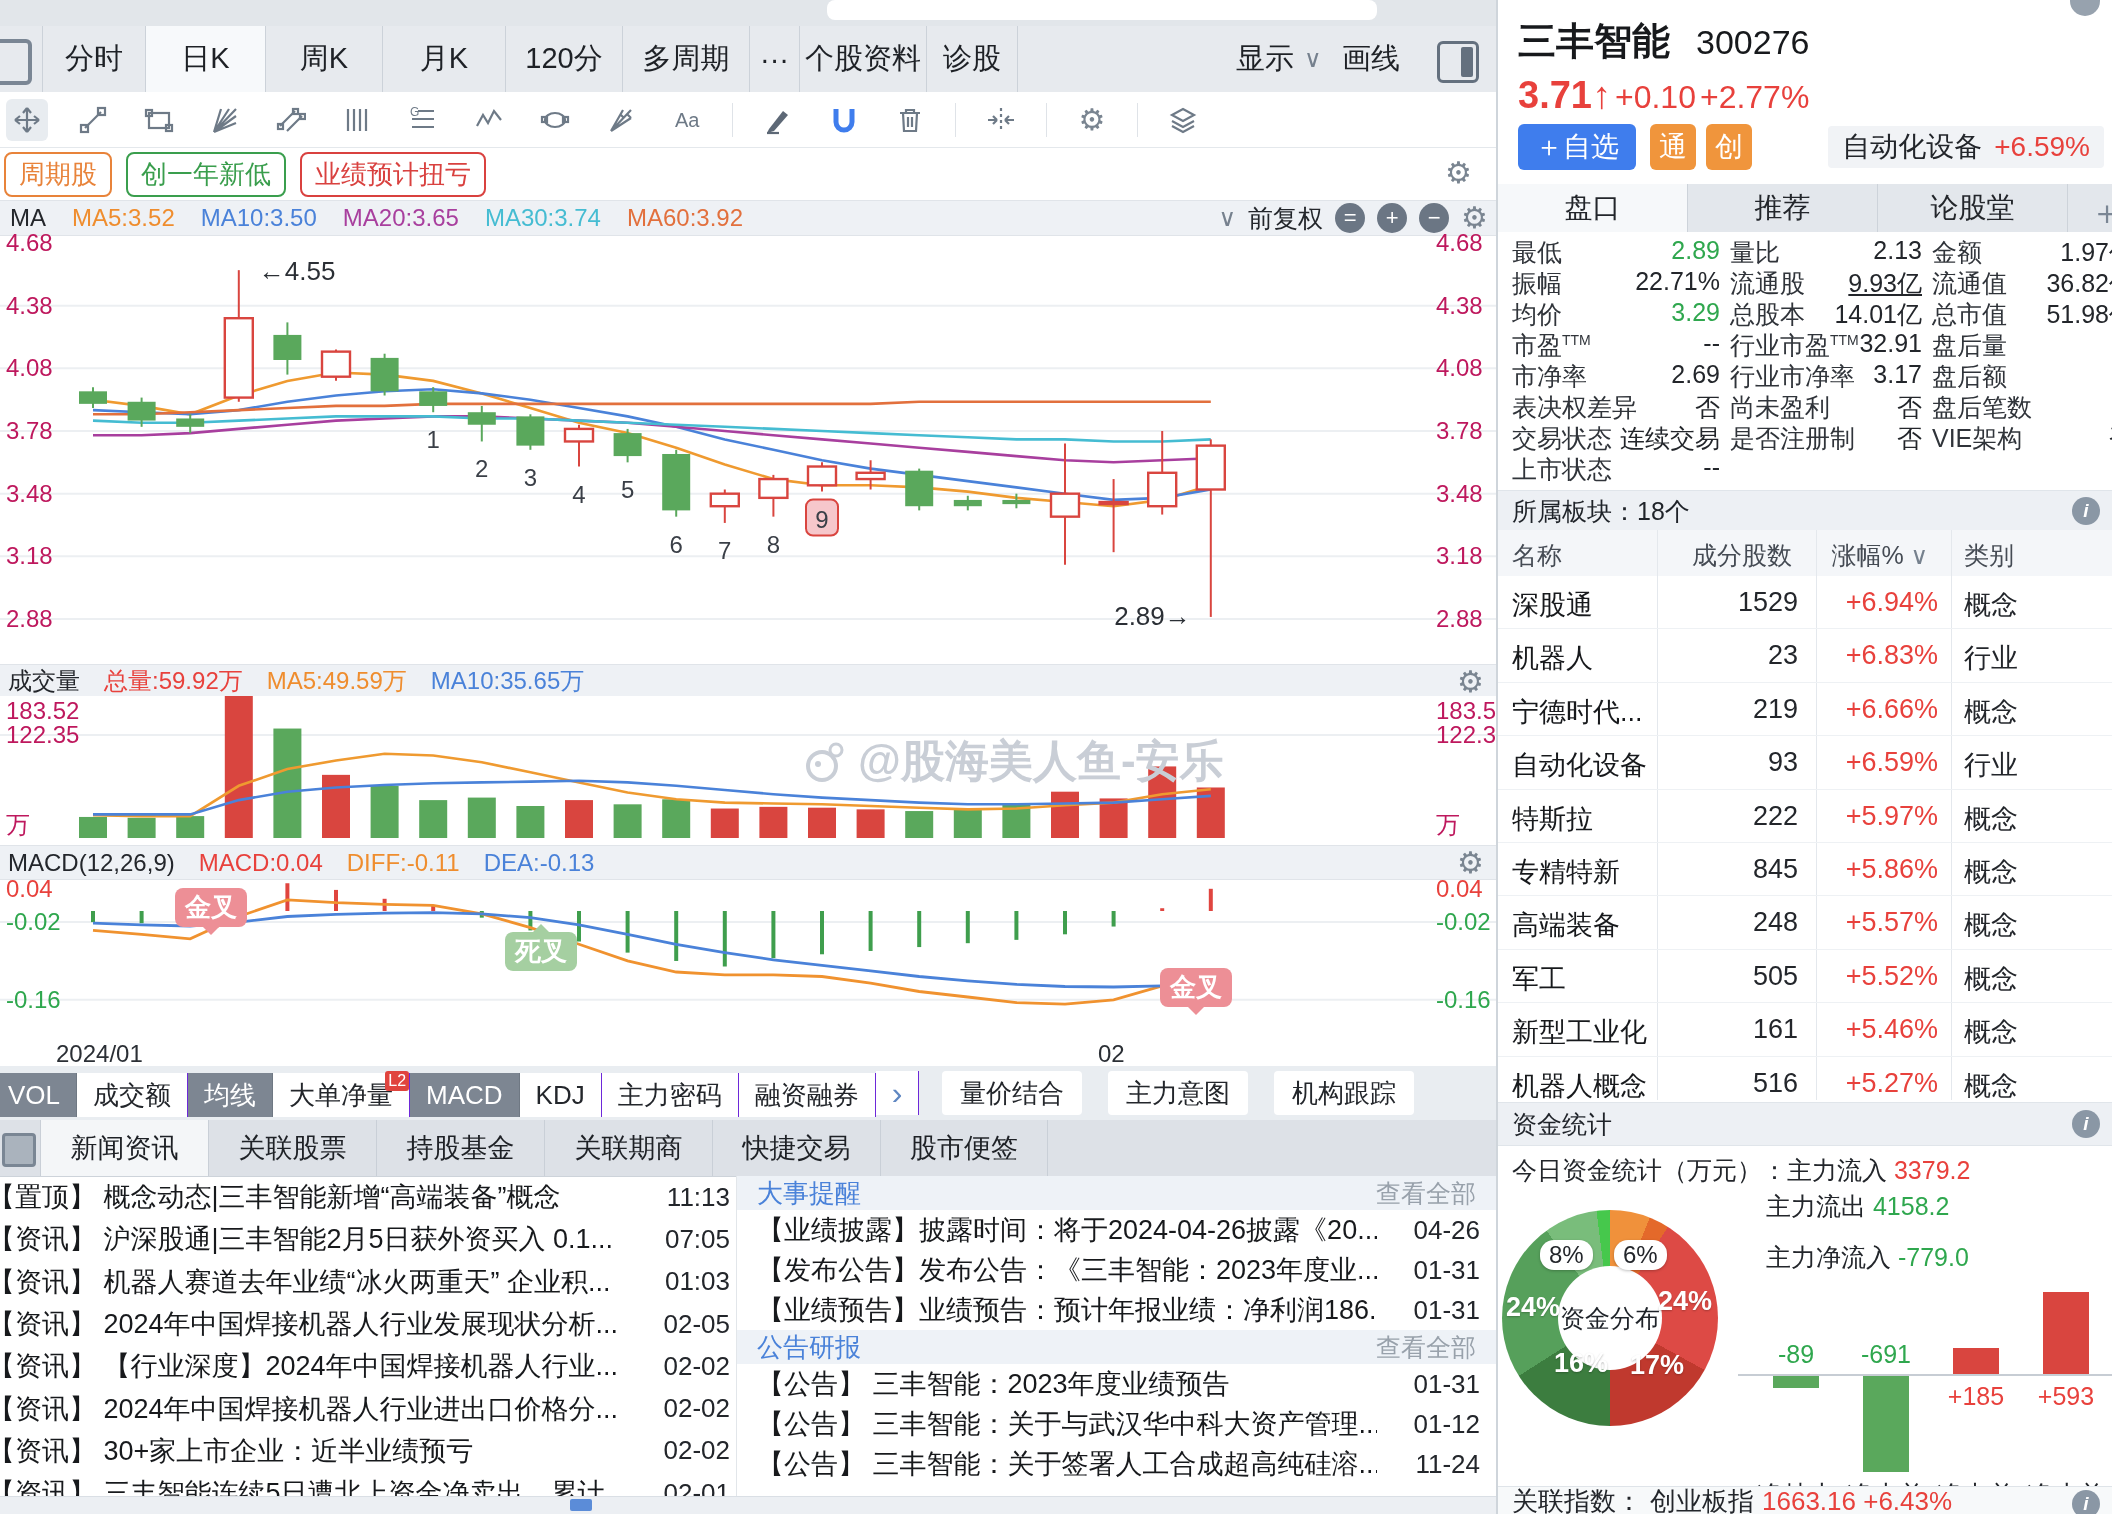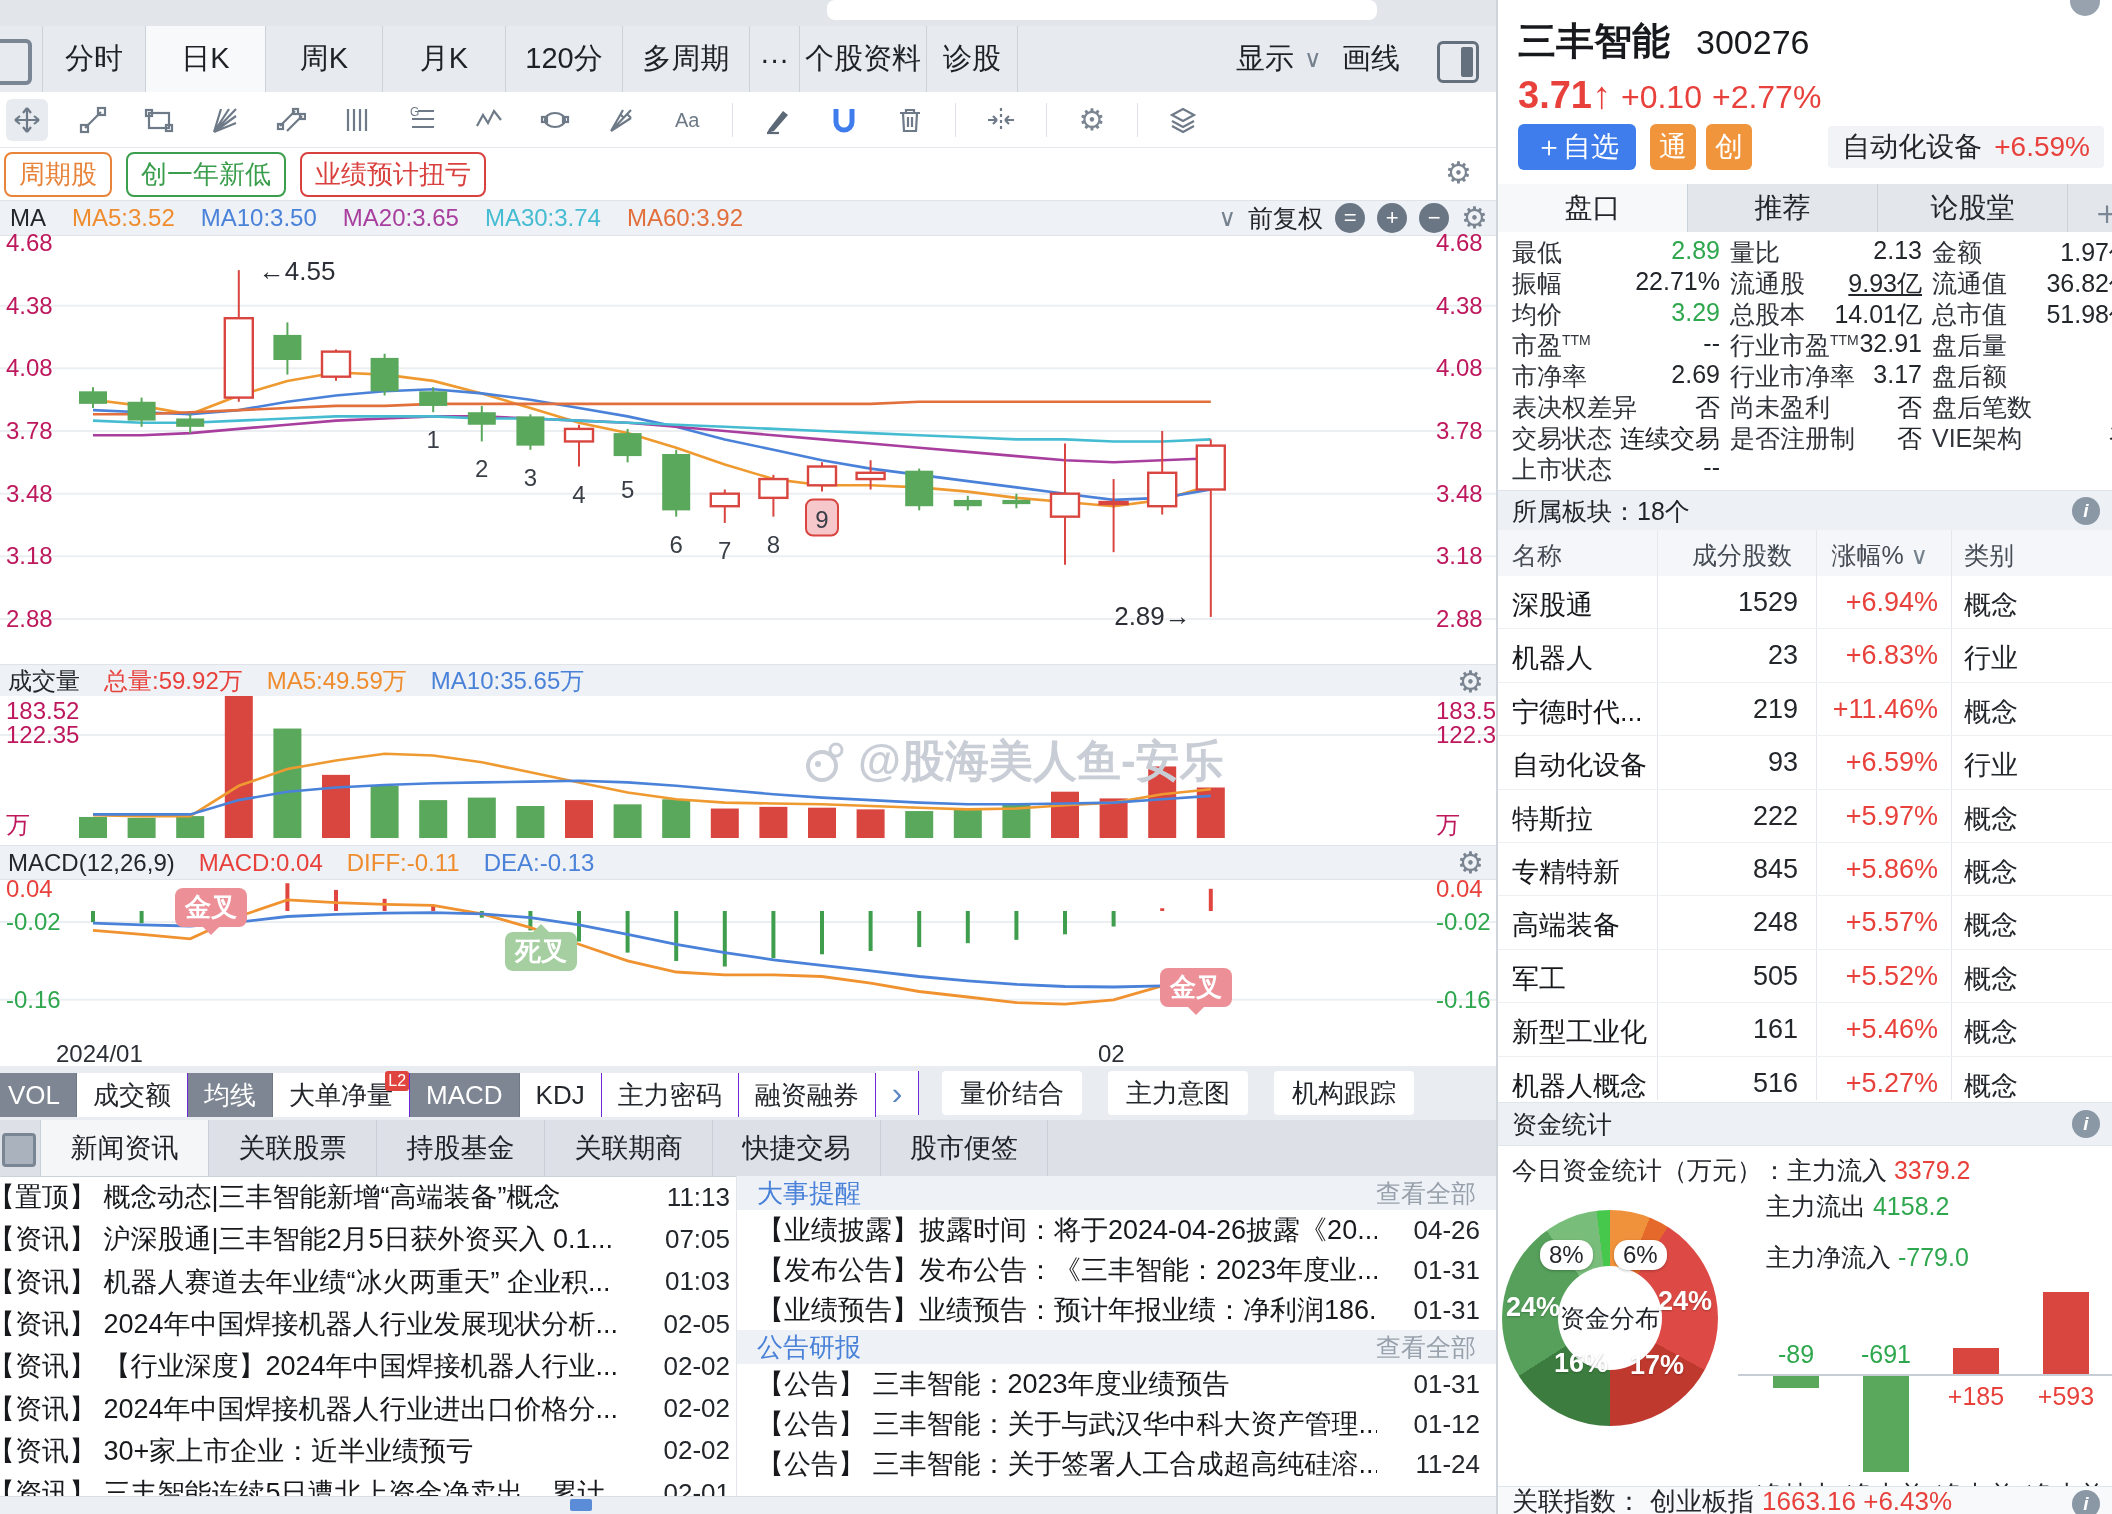--- a/index.html
+++ b/index.html
@@ -86,21 +86,21 @@
   .mrow .tt{margin-left:20px;font-size:27px;color:#17191c;white-space:nowrap;overflow:hidden;width:620px;}
   .mrow .tm{position:absolute;right:16px;font-size:26px;color:#23262b;}
   #bottom-strip{left:0;top:1496px;width:1496px;height:18px;background:#eceff3;border-top:1px solid #dadfe5;}
   #bottom-blue{left:570px;top:1499px;width:22px;height:12px;background:#5b8cd8;border-radius:2px;}
   
   #rpanel{left:1496px;top:0;width:616px;height:1514px;background:#fff;border-left:2px solid #cfd5db;box-sizing:border-box;overflow:hidden;}
   #rp-circ{position:absolute;left:572px;top:-14px;width:30px;height:30px;border-radius:50%;background:#97a2ae;}
   #stock-row{position:absolute;left:20px;top:16px;display:flex;align-items:baseline;gap:26px;}
   #stock-name{font-size:38px;font-weight:bold;color:#17191c;}
   #stock-code{font-size:34px;color:#17191c;}
-  #price-row{position:absolute;left:20px;top:74px;display:flex;align-items:baseline;gap:10px;color:#e8413c;}
+  #price-row{position:absolute;left:20px;top:74px;display:flex;align-items:baseline;gap:4px;color:#e8413c;}
   #price-last{font-size:38px;font-weight:bold;}
   .price-chg{font-size:32px;}
   #btn-row{position:absolute;left:0;top:124px;width:616px;height:46px;}
   #btn-fav{position:absolute;left:20px;width:118px;height:46px;background:#3f7ded;color:#fff;font-size:28px;border-radius:6px;
            display:flex;align-items:center;justify-content:center;}
   .obadge{position:absolute;width:46px;height:46px;background:#f0953c;color:#fff;font-size:28px;border-radius:6px;
           display:flex;align-items:center;justify-content:center;}
   #sector-chip{position:absolute;right:10px;top:2px;height:42px;background:#f1f3f6;border-radius:4px;display:flex;
                align-items:center;gap:12px;padding:0 14px;font-size:28px;}
   #rp-tabs{position:absolute;left:0;top:184px;width:616px;height:48px;background:#e3e7ec;display:flex;}
@@ -688,21 +688,21 @@
       </div>
       <div class="srow">
         <span class="c1">机器人</span>
         <span class="c2">23</span>
         <span class="c3">+6.83%</span>
         <span class="c4">行业</span>
       </div>
       <div class="srow">
         <span class="c1">宁德时代...</span>
         <span class="c2">219</span>
-        <span class="c3">+11.46%</span>
+        <span class="c3">+6.66%</span>
         <span class="c4">概念</span>
       </div>
       <div class="srow">
         <span class="c1">自动化设备</span>
         <span class="c2">93</span>
         <span class="c3">+6.59%</span>
         <span class="c4">行业</span>
       </div>
       <div class="srow">
         <span class="c1">特斯拉</span>

